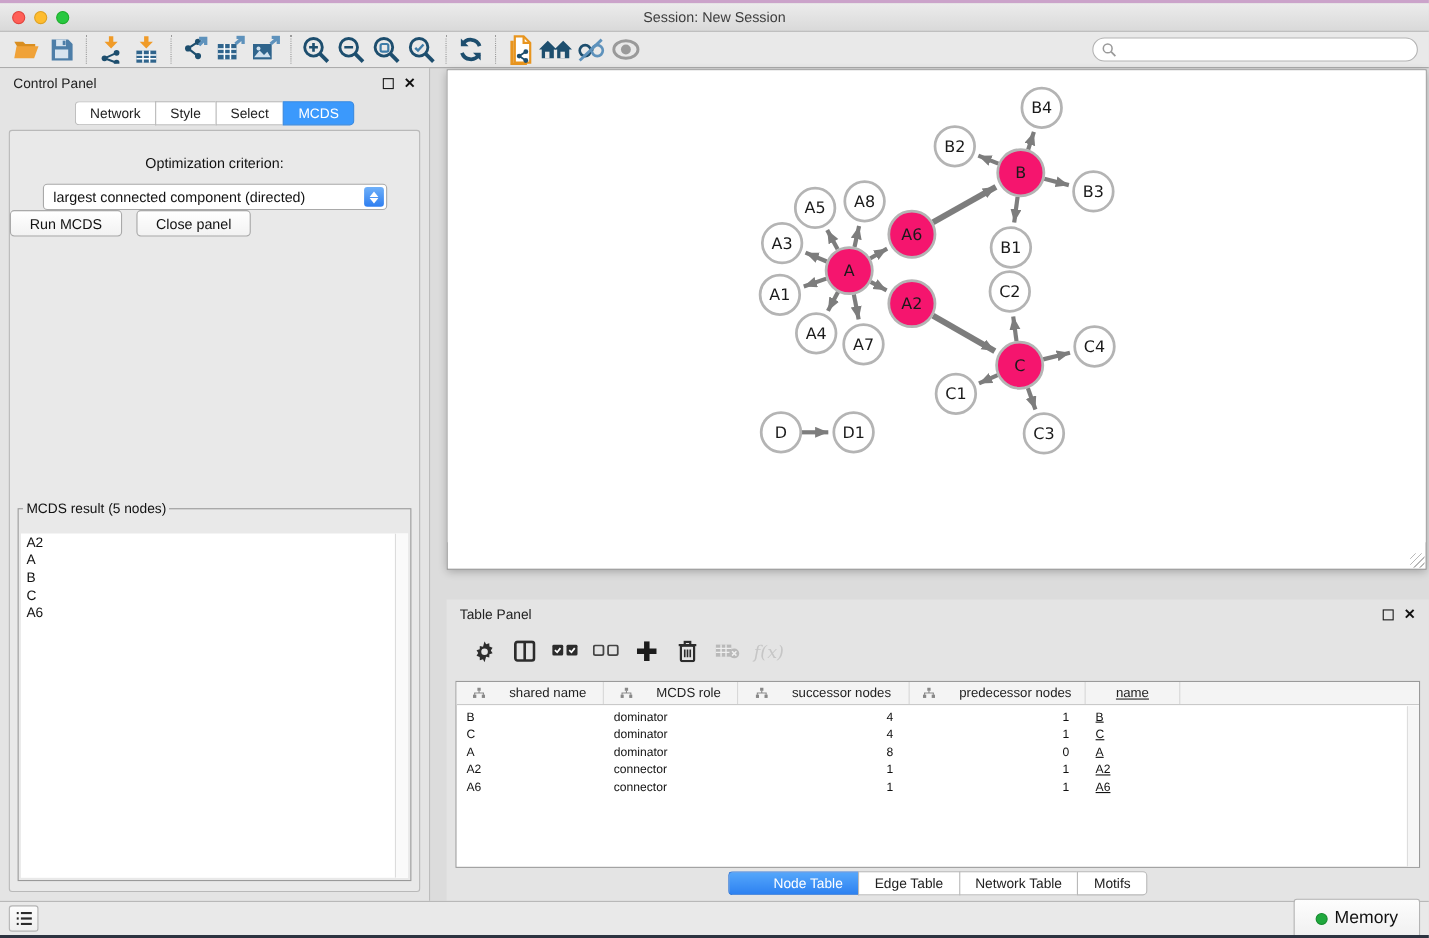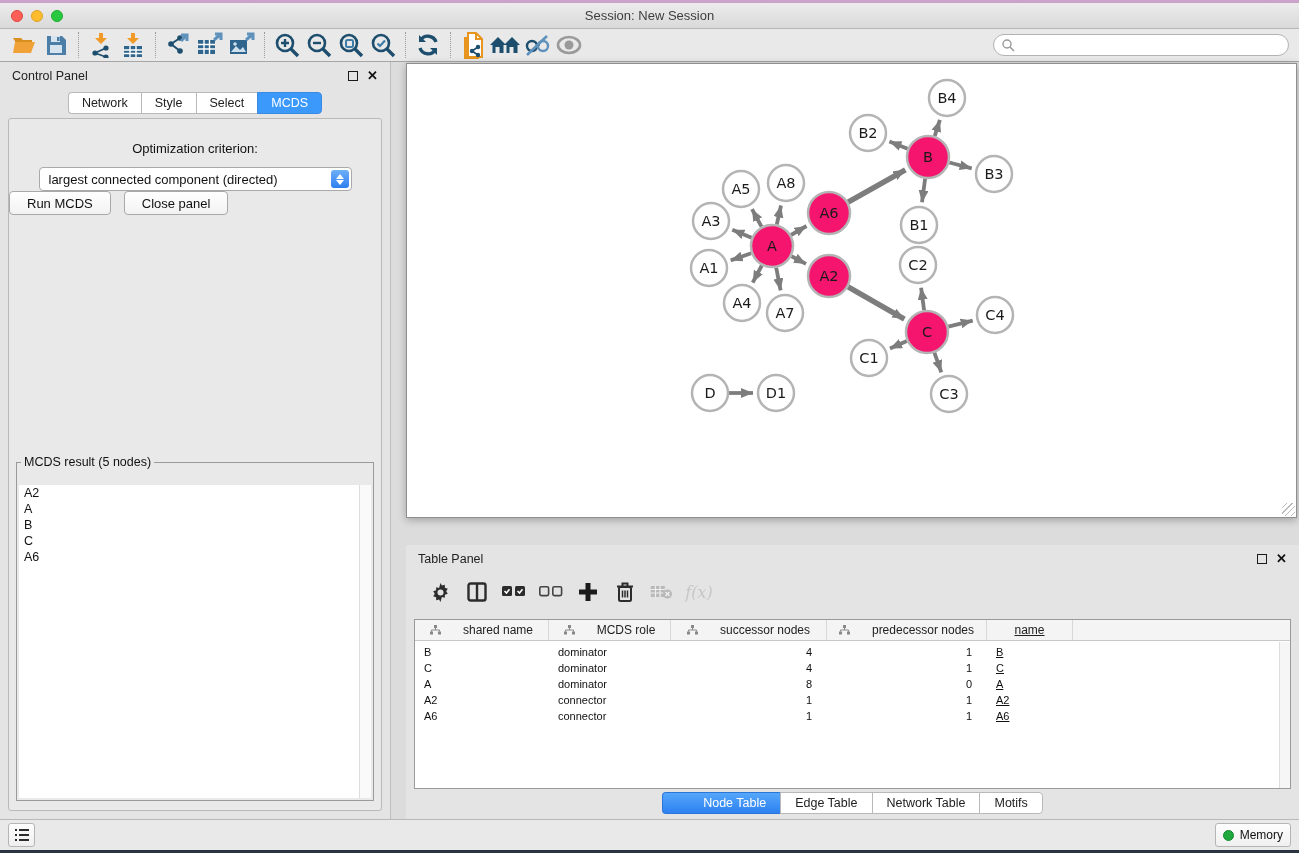--- a/index.html
+++ b/index.html
@@ -105,23 +105,23 @@
     border-right:none; color:#222; cursor:default; }
   .ttab:first-child { border-radius:4px 0 0 4px;padding-left:40px; }
   .ttab:last-child { border-right:1px solid #b9b9b9; border-radius:0 4px 4px 0; }
   .ttab.active { background:linear-gradient(#55a7fb,#2d81f1); border-color:#2d76d9; color:#fff; }
 
   
   .status-bar { position:absolute; bottom:3px; left:0; right:0; height:31px;
     background:#e9e9e9; border-top:1px solid #b8b8b8; display:flex; align-items:center; }
   .list-btn { width:27px; height:24px; margin-left:8px; background:linear-gradient(#fdfdfd,#efefef);
     border:1px solid #b5b5b5; border-radius:3px; display:flex; align-items:center; justify-content:center; }
-  .memory-btn { margin-left:auto; margin-right:8px; height:24px; background:linear-gradient(#fdfdfd,#f0f0f0);
+  .memory-btn { margin-left:auto; margin-right:8px; height:36px; background:linear-gradient(#fdfdfd,#f0f0f0);
     border:1px solid #b5b5b5; border-radius:3px; display:flex; align-items:center; gap:6px;
-    padding:0 7px; font-size:12px; color:#111; }
+    padding:0 19px; font-size:16px; color:#111; }
   .mem-dot { width:11px; height:11px; border-radius:50%; background:#1fa83d; border:1px solid #158a2e; }
   .bottom-strip { position:absolute; bottom:0; left:0; right:0; height:3px; background:#2c3340; }
 
   svg { display:block; }
 </style>
 </head>
 <body>
 
 <div class="top-strip"></div>
 <div class="titlebar">

